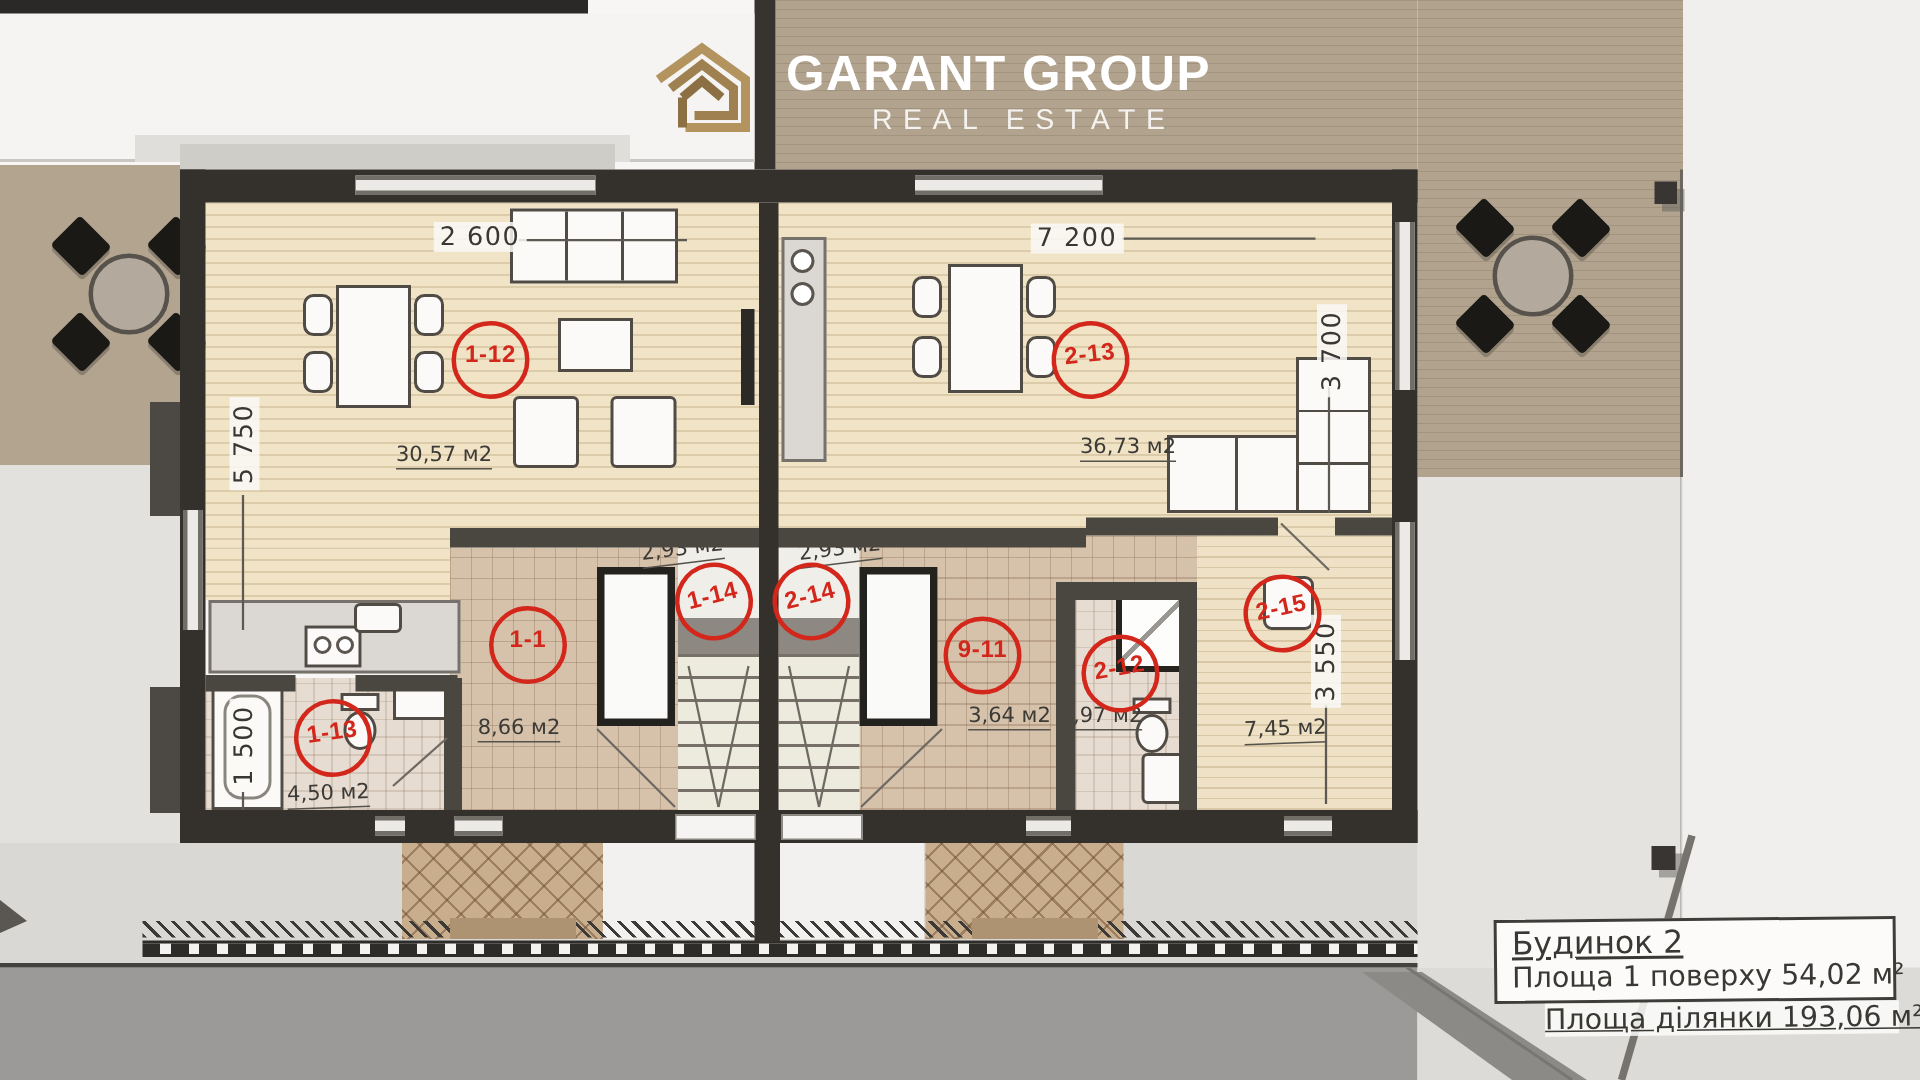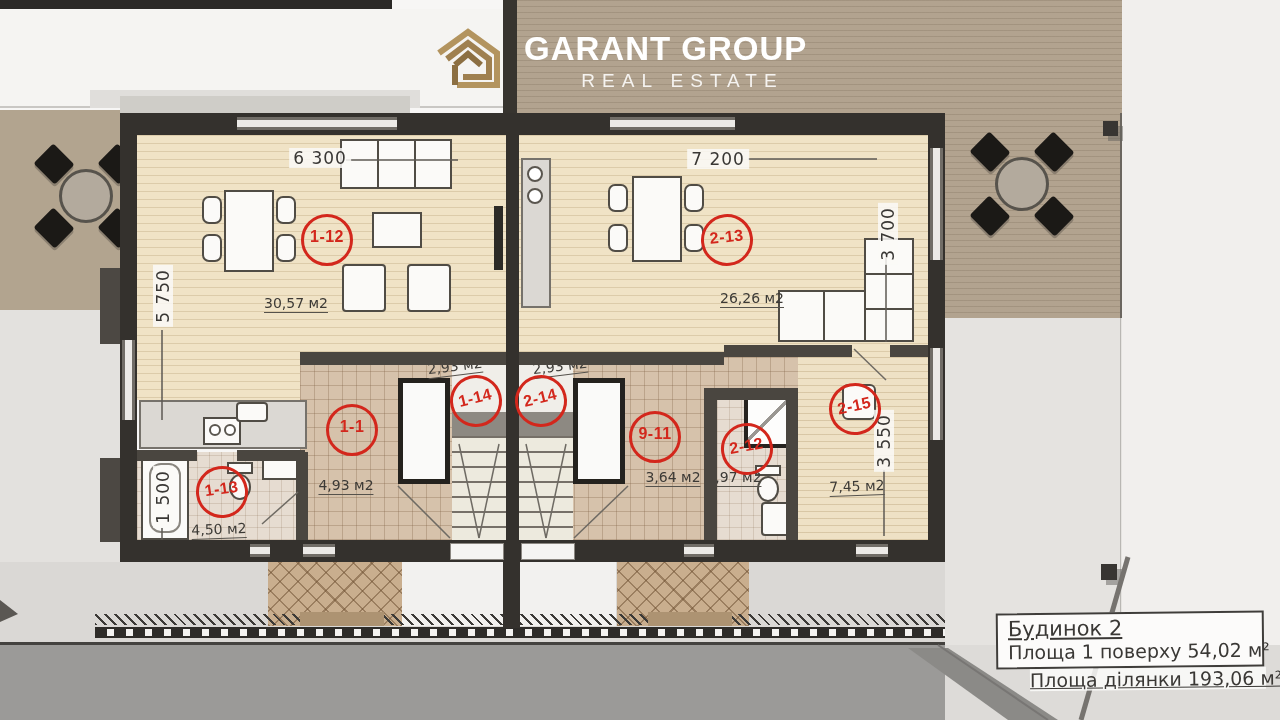--- a/index.html
+++ b/index.html
@@ -184,30 +184,30 @@
       <line x1="450" y1="538" x2="398" y2="486"></line>
       <line x1="574" y1="538" x2="628" y2="486"></line>
       <line x1="298" y1="492" x2="262" y2="524"></line>
       <line x1="854" y1="349" x2="886" y2="380"></line>
     </g>
     <polygon points="908,648 948,648 1058,720 1008,720" fill="#8b8a87"></polygon>
     <line x1="1128" y1="557" x2="1081" y2="720" stroke="#76736f" stroke-width="5"></line>
     <line x1="938" y1="645" x2="1048" y2="720" stroke="#787674" stroke-width="2"></line>
   </svg>
 
-  <div class="dl" style="left:320px;top:158px;">6 300</div>
+  <div class="dl" style="left:320px;top:158px;">2 600</div>
   <div class="dl" style="left:718px;top:159px;">7 200</div>
   <div class="dl" style="left:163px;top:296px;transform:translate(-50%,-50%) rotate(-90deg);">5 750</div>
   <div class="dl" style="left:163px;top:497px;transform:translate(-50%,-50%) rotate(-90deg);">1 500</div>
   <div class="dl" style="left:888px;top:234px;transform:translate(-50%,-50%) rotate(-90deg);">3 700</div>
   <div class="dl" style="left:884px;top:441px;transform:translate(-50%,-50%) rotate(-90deg);">3 550</div>
 
   <div class="al" style="left:296px;top:304px;">30,57 м2</div>
-  <div class="al" style="left:752px;top:299px;">26,26 м2</div>
-  <div class="al" style="left:346px;top:486px;">4,93 м2</div>
+  <div class="al" style="left:752px;top:299px;">36,73 м2</div>
+  <div class="al" style="left:346px;top:486px;">8,66 м2</div>
   <div class="al" style="left:219px;top:530px;transform:translate(-50%,-50%) rotate(-2deg);">4,50 м2</div>
   <div class="al" style="left:455px;top:367px;transform:translate(-50%,-50%) rotate(-7deg);">2,93 м2</div>
   <div class="al" style="left:560px;top:367px;transform:translate(-50%,-50%) rotate(-7deg);">2,93 м2</div>
   <div class="al" style="left:673px;top:478px;">3,64 м2</div>
   <div class="al" style="left:734px;top:478px;">1,97 м2</div>
   <div class="al" style="left:857px;top:487px;transform:translate(-50%,-50%) rotate(-2deg);">7,45 м2</div>
 
   <div class="rc" style="left:327px;top:240px;">1-12</div>
   <div class="rc" style="left:727px;top:240px;transform:translate(-50%,-50%) rotate(-6deg);">2-13</div>
   <div class="rc" style="left:352px;top:430px;">1-1</div>

